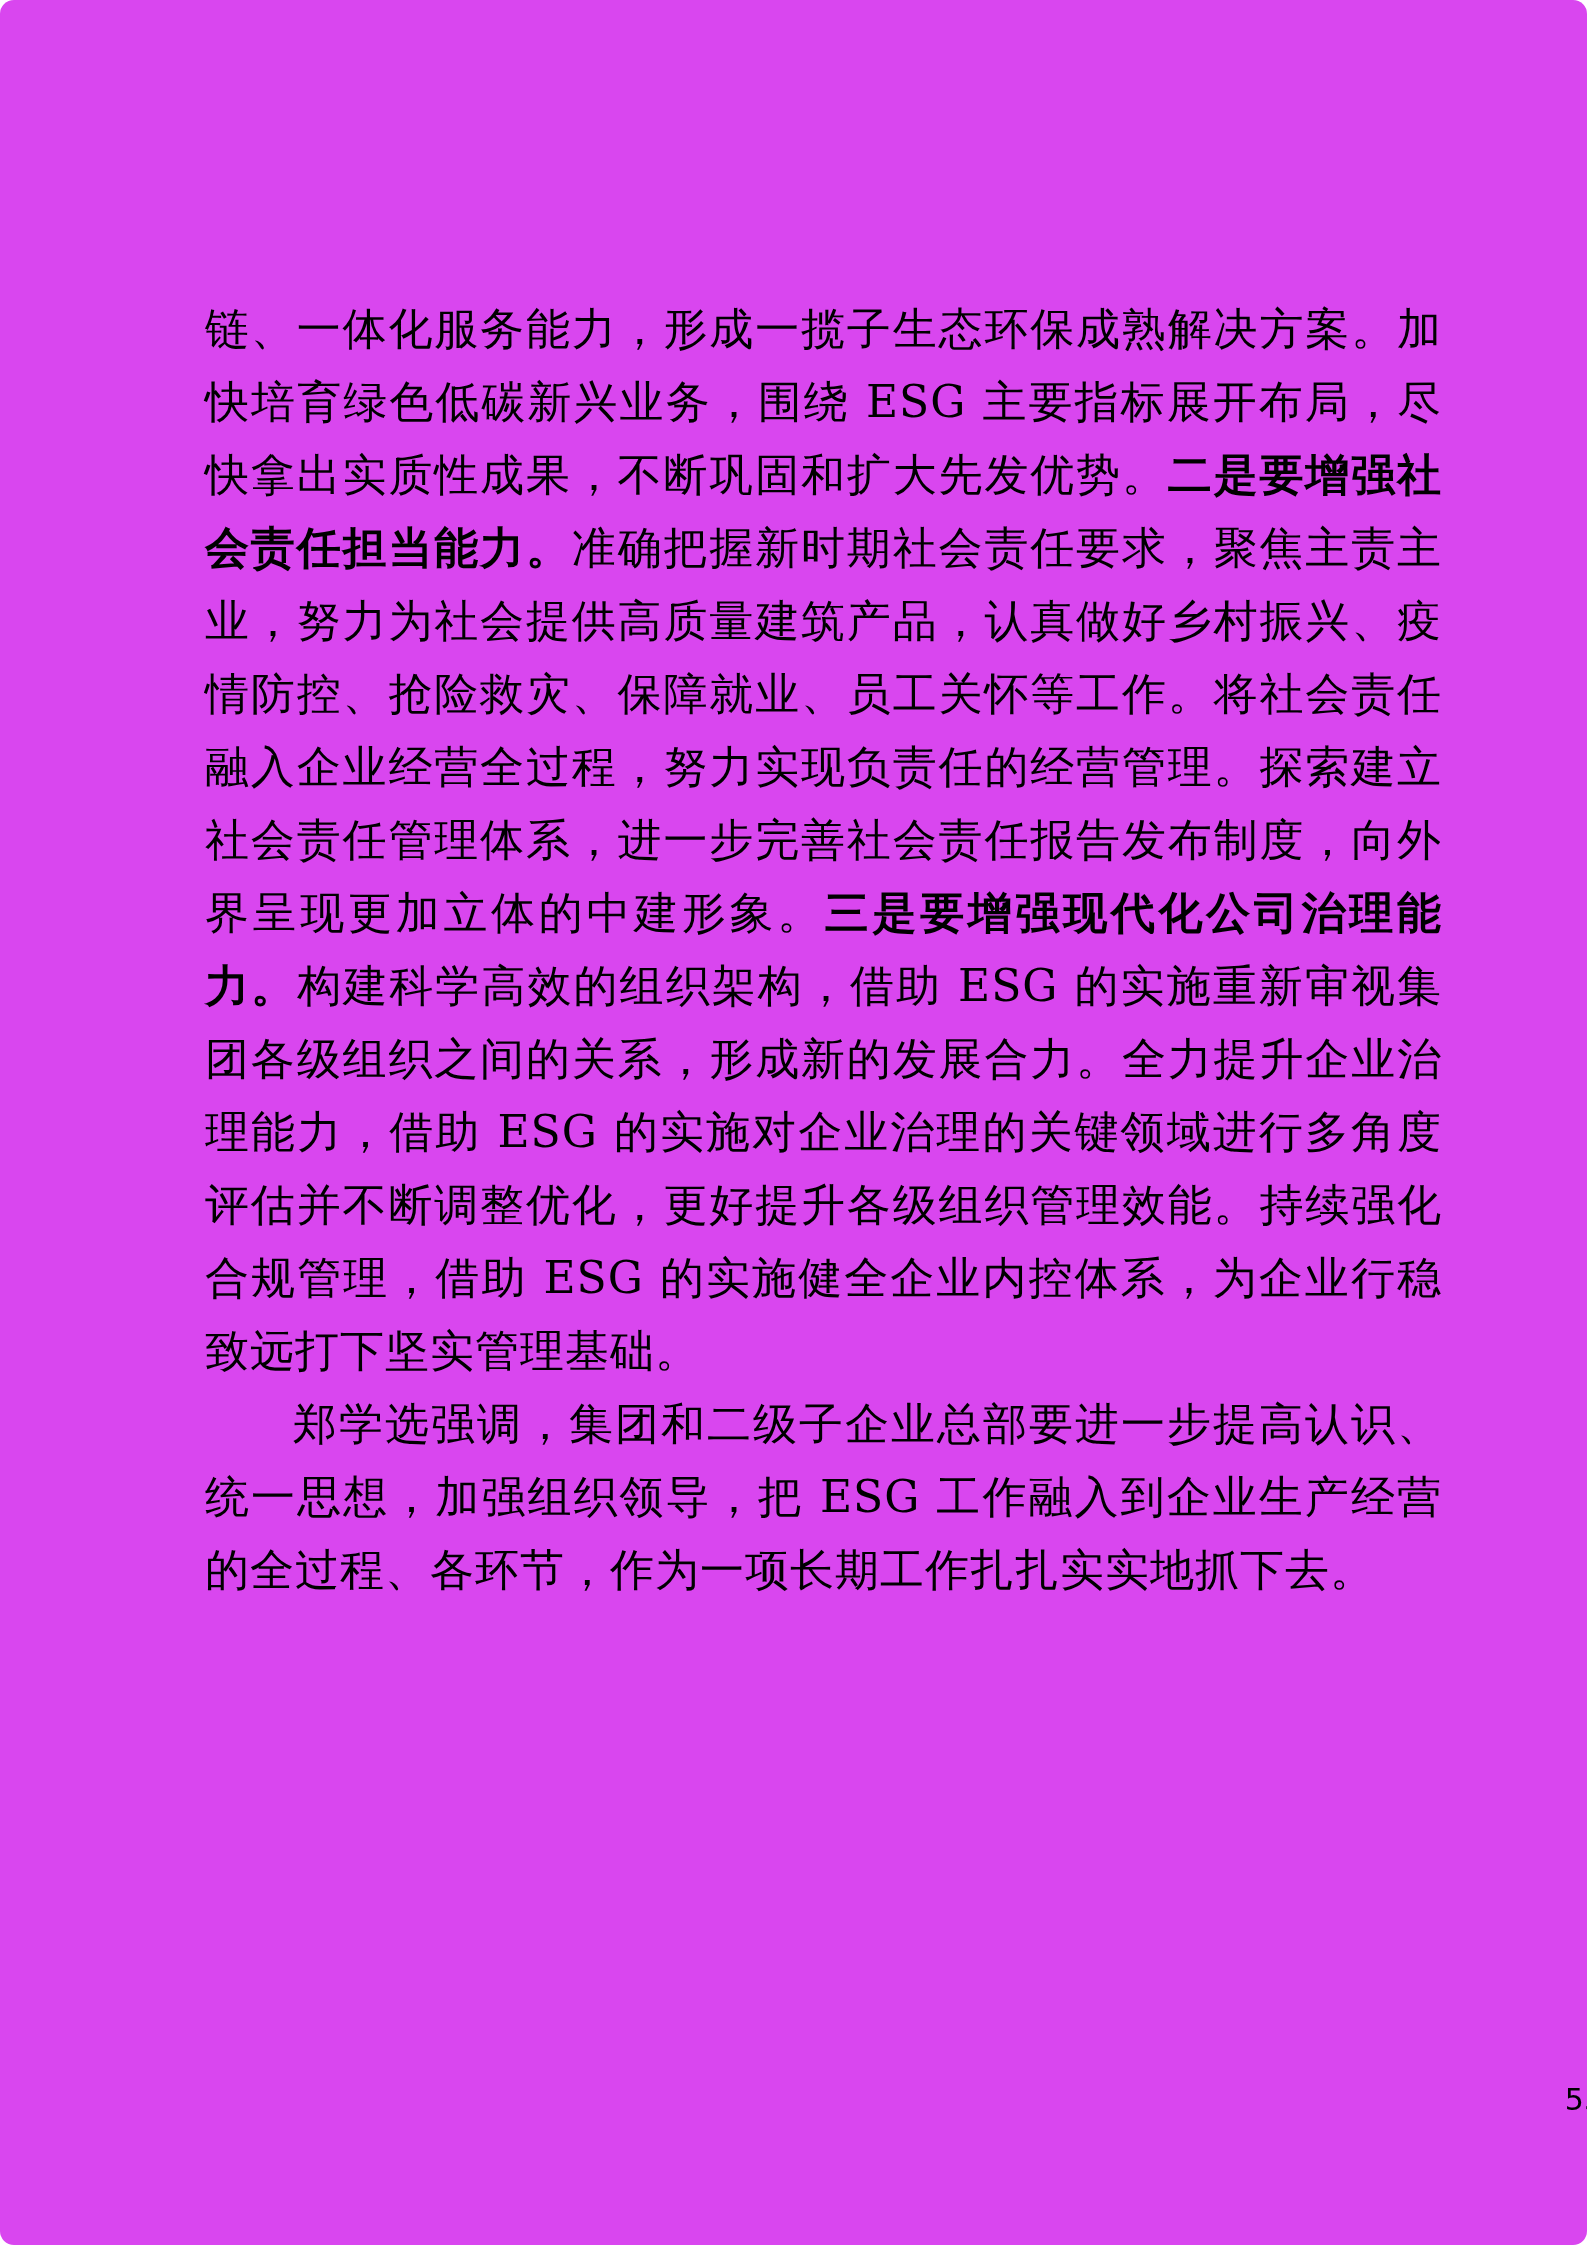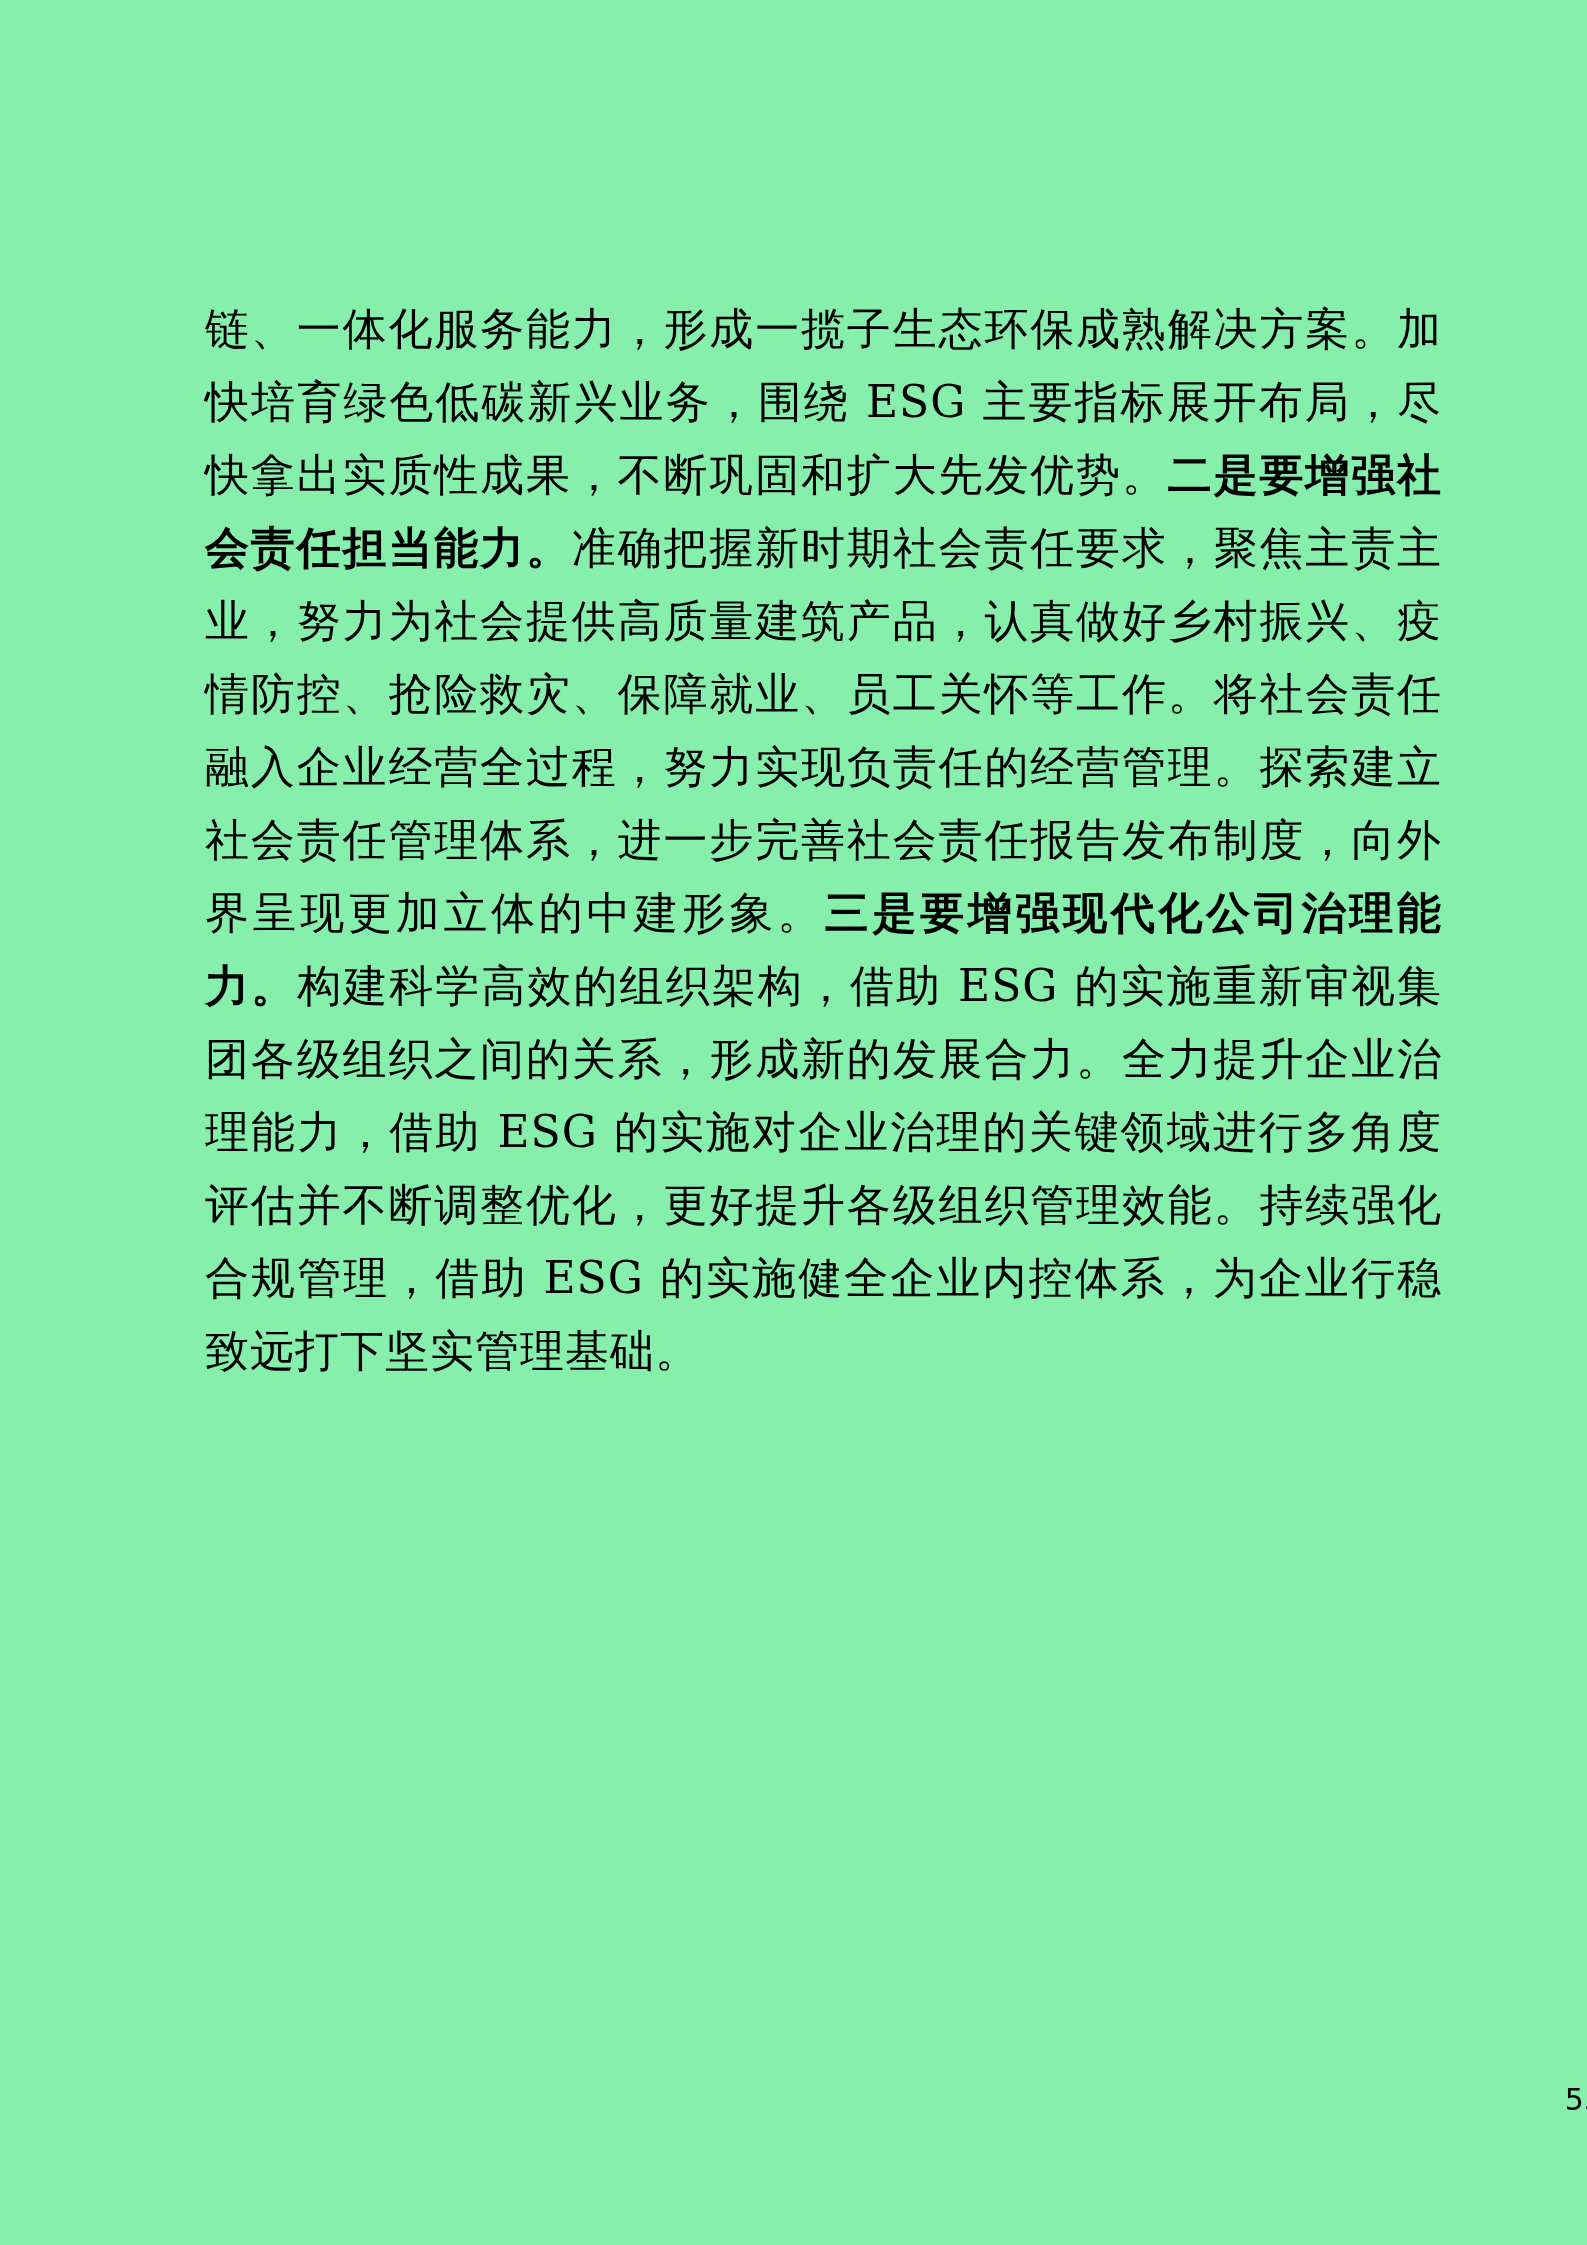--- a/index.html
+++ b/index.html
@@ -4,24 +4,25 @@
 <style>
   html, body {
     margin: 0;
     padding: 0;
     background: #ffffff;
   }
   .page {
     position: relative;
     width: 1587px;
     height: 2245px;
-    background: #86efac;
+    background: #d946ef;
     overflow: hidden;
     font-family: "DejaVu Serif", "Liberation Serif", serif;
     color: #000000;
+    border-radius: 14px;
   }
   .content {
     position: absolute;
     left: 205px;
     top: 292px;
     width: 1237px;
     font-size: 44px;
     line-height: 73px;
     text-align: justify;
     letter-spacing: 1px;
@@ -52,15 +53,16 @@
     font-family: "DejaVu Sans", "Liberation Sans", sans-serif;
     color: #000000;
   }
 </style>
 </head>
 <body>
 
 <div class="page">
   <div class="content">
       <p class="para"><span class="run">链、一体化服务能力，形成一揽子生态环保成熟解决方案。加快培育绿色低碳新兴业务，围绕 ESG 主要指标展开布局，尽快拿出实质性成果，不断巩固和扩大先发优势。</span><span class="run bold">二是要增强社会责任担当能力。</span><span class="run">准确把握新时期社会责任要求，聚焦主责主业，努力为社会提供高质量建筑产品，认真做好乡村振兴、疫情防控、抢险救灾、保障就业、员工关怀等工作。将社会责任融入企业经营全过程，努力实现负责任的经营管理。探索建立社会责任管理体系，进一步完善社会责任报告发布制度，向外界呈现更加立体的中建形象。</span><span class="run bold">三是要增强现代化公司治理能力。</span><span class="run">构建科学高效的组织架构，借助 ESG 的实施重新审视集团各级组织之间的关系，形成新的发展合力。全力提升企业治理能力，借助 ESG 的实施对企业治理的关键领域进行多角度评估并不断调整优化，更好提升各级组织管理效能。持续强化合规管理，借助 ESG 的实施健全企业内控体系，为企业行稳致远打下坚实管理基础。</span></p>
+      <p class="para indent"><span class="run">郑学选强调，集团和二级子企业总部要进一步提高认识、统一思想，加强组织领导，把 ESG 工作融入到企业生产经营的全过程、各环节，作为一项长期工作扎扎实实地抓下去。</span></p>
     </div>
   <div class="page-number">55</div>
 </div>
 
 </body></html>

